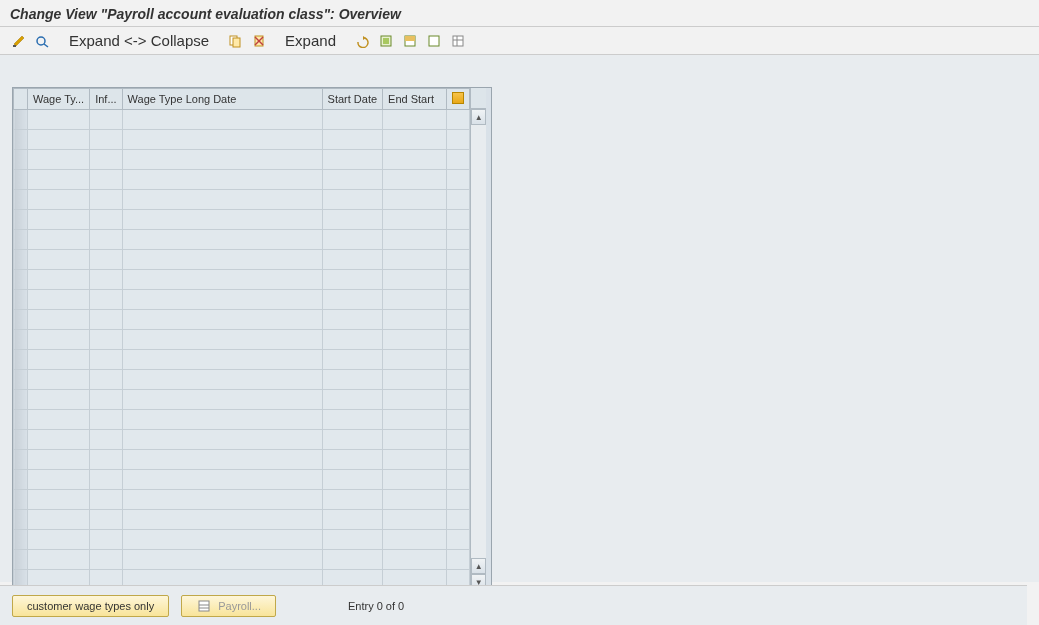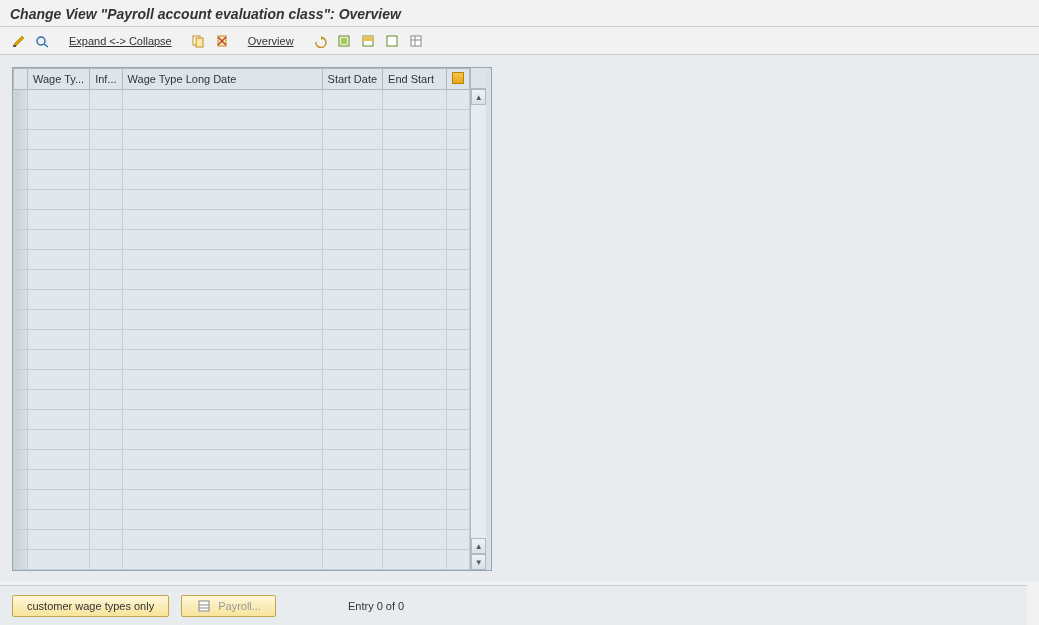--- a/index.html
+++ b/index.html
@@ -35,43 +35,43 @@
       align-items: center;
       justify-content: center;
       height: 20px;
       min-width: 20px;
       padding: 0 3px;
       cursor: pointer;
       border: 1px solid transparent;
       border-radius: 2px;
     }
     .tb-text {
-      font-size: 11px;
+      font-size: 15px;
       color: #333;
       padding: 0 6px;
       height: 20px;
       display: inline-flex;
       align-items: center;
       cursor: pointer;
       border: 1px solid transparent;
       border-radius: 2px;
-      text-decoration: underline;
     }
     .tb-sep { width: 4px; }
     .content {
       padding: 12px;
       background: #e8ecef;
       height: calc(100% - 58px - 40px);
       position: relative;
     }
     .grid-wrap {
       display: flex;
       width: 480px;
       background: #d9e1e8;
       border: 1px solid #9aa5ae;
+      margin-top: 20px;
     }
     .grid-table {
       border-collapse: collapse;
       table-layout: fixed;
       background: #e1e8ed;
     }
     .grid-table th {
       background: #dde5ea;
       border: 1px solid #b0bac2;
       font-weight: normal;
@@ -207,21 +207,21 @@
       </svg>
   </span>
   <span class="tb-btn">
     <svg width="14" height="14">
         <rect x="3" y="2" width="8" height="10" fill="#ffe9a8" stroke="#c09020"></rect>
         <line x1="3" y1="3" x2="11" y2="11" stroke="#c04040" stroke-width="1.5"></line>
         <line x1="11" y1="3" x2="3" y2="11" stroke="#c04040" stroke-width="1.5"></line>
       </svg>
   </span>
   <span class="tb-sep"></span>
-  <span class="tb-text">Overview</span>
+  <span class="tb-text">Expand</span>
   <span class="tb-sep"></span>
   <span class="tb-btn">
     <svg width="14" height="14">
         <path d="M10 4 A5 5 0 1 1 3 8" fill="none" stroke="#c09020" stroke-width="1.5"></path>
         <path d="M8 2 L11 4 L8 6 Z" fill="#c09020"></path>
       </svg>
   </span>
   <span class="tb-btn">
     <svg width="14" height="14">
         <rect x="2" y="2" width="10" height="10" fill="#e8f0d0" stroke="#6a8a2a"></rect>

